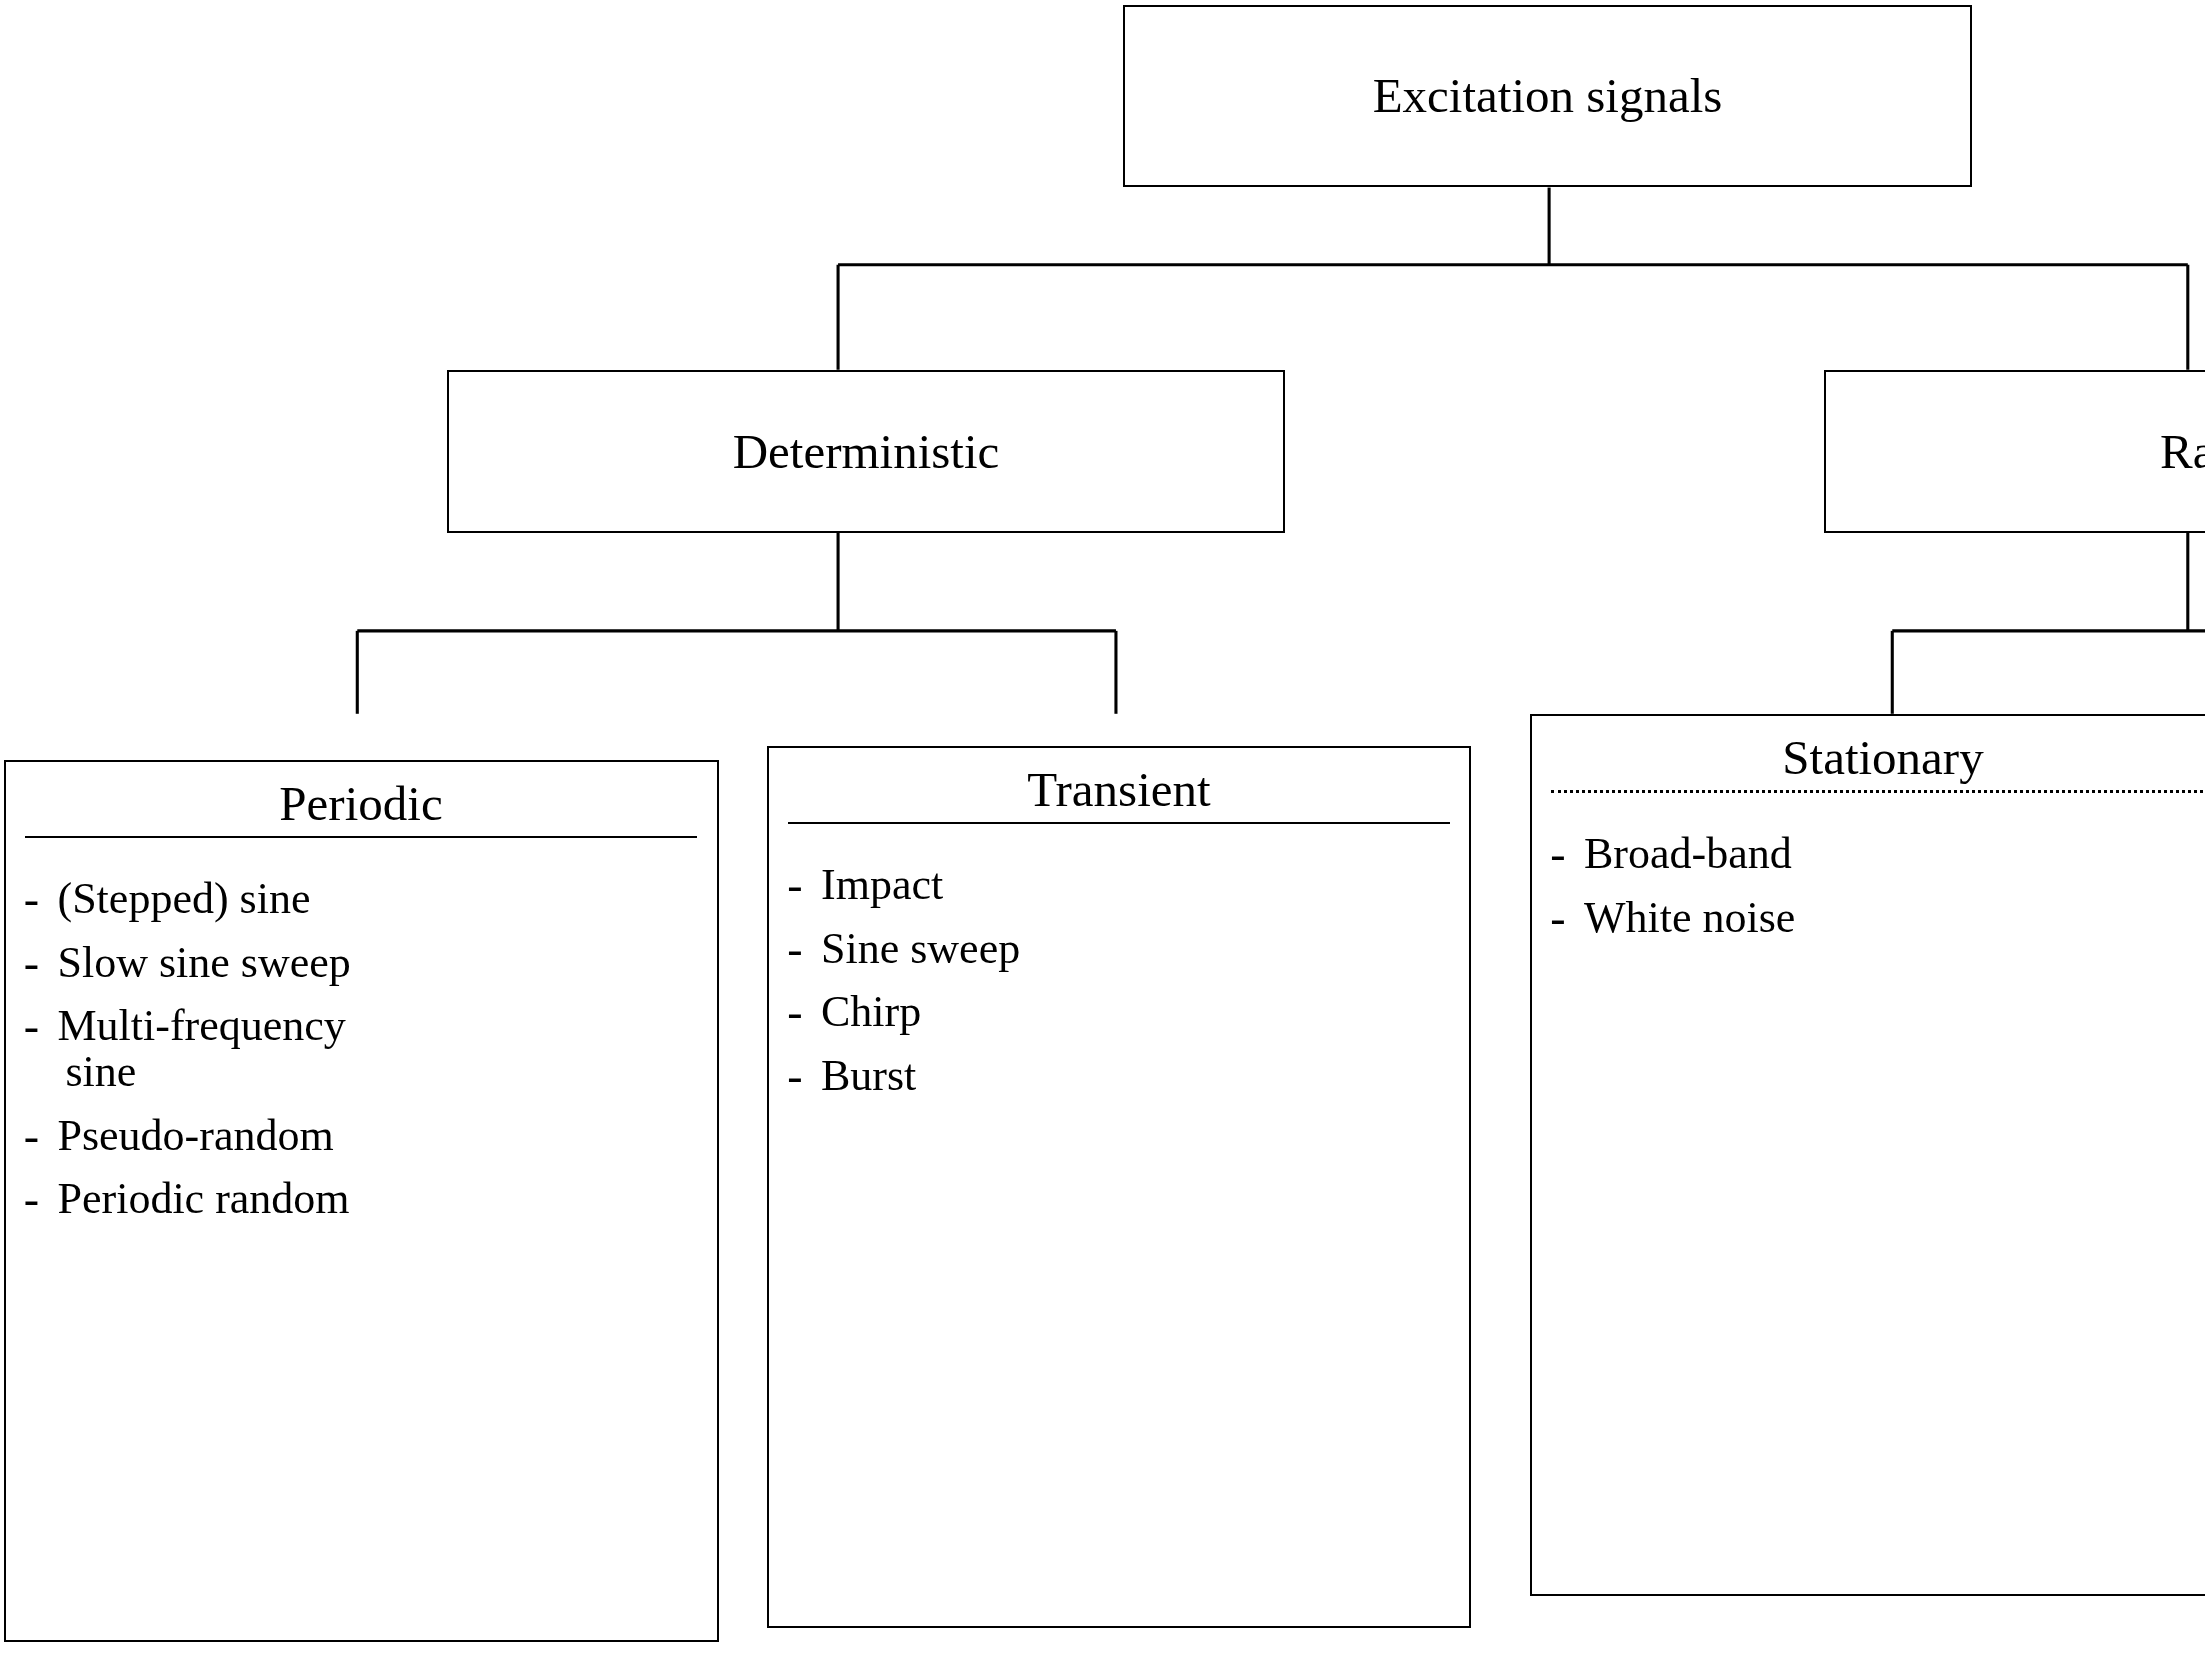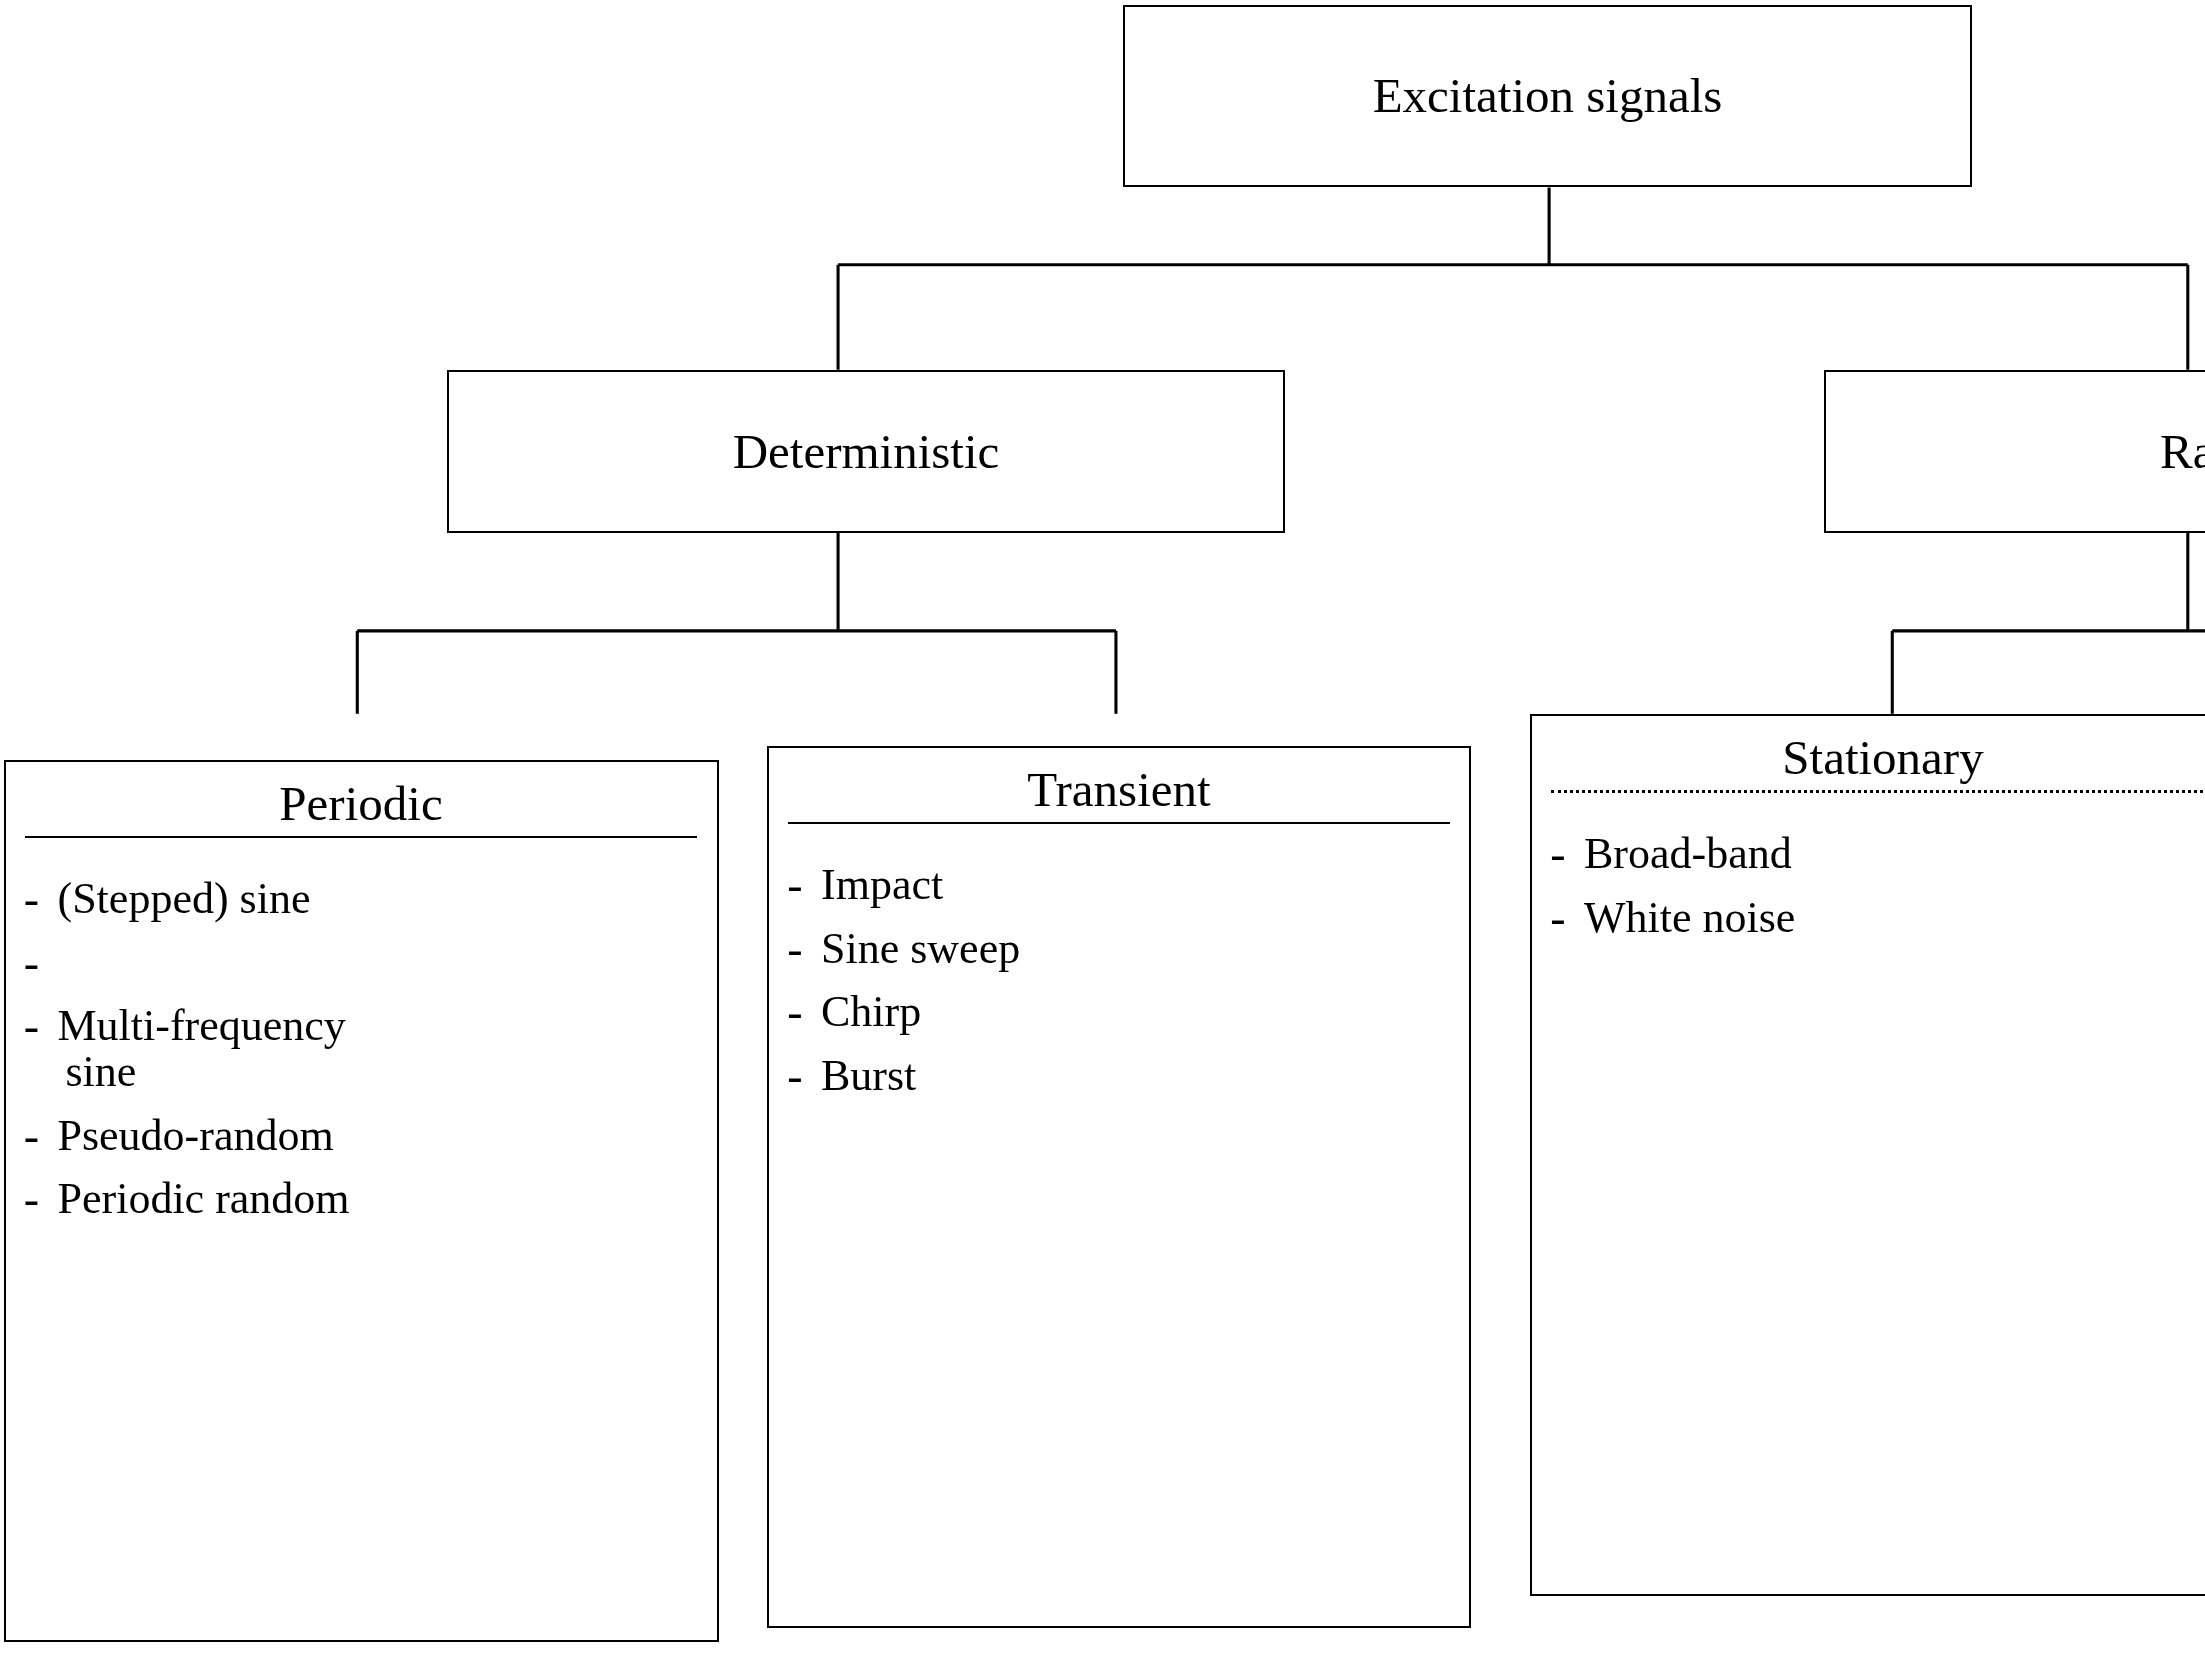--- a/index.html
+++ b/index.html
@@ -136,20 +136,21 @@
   <div class="leaf-box" style="left:3.5px; top:714px; width:715px; height:882px;margin-top:46px;">
     <div class="leaf-header">Periodic</div>
     <div class="leaf-rule"></div>
     <ul class="leaf-list">
       <li>
         <span class="dash">-</span>
         <span class="item-text">(Stepped) sine</span>
       </li>
       <li>
         <span class="dash">-</span>
+        <span class="item-text">Slow sine sweep</span>
       </li>
       <li>
         <span class="dash">-</span>
         <span class="item-text">
           <span>Multi-frequency</span>
           <span class="wrap-line">sine</span>
         </span>
       </li>
       <li>
         <span class="dash">-</span>

